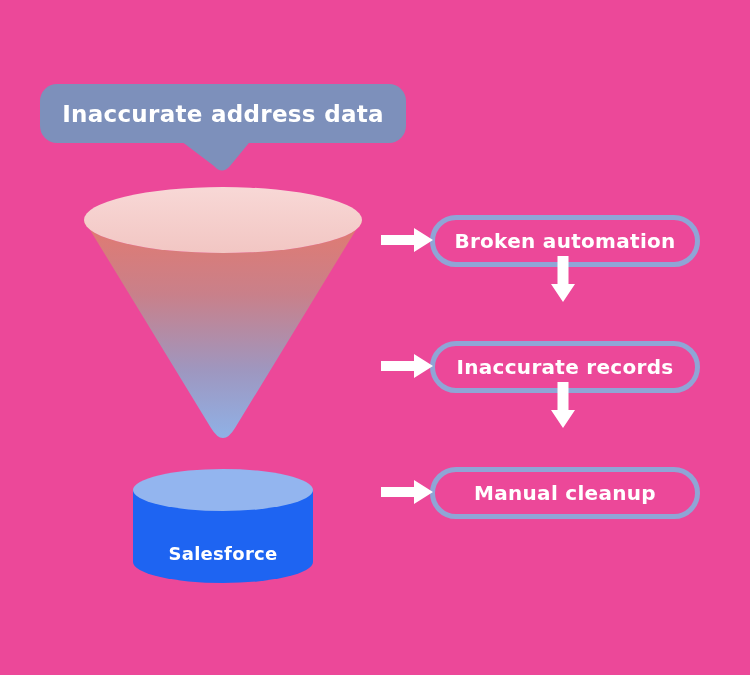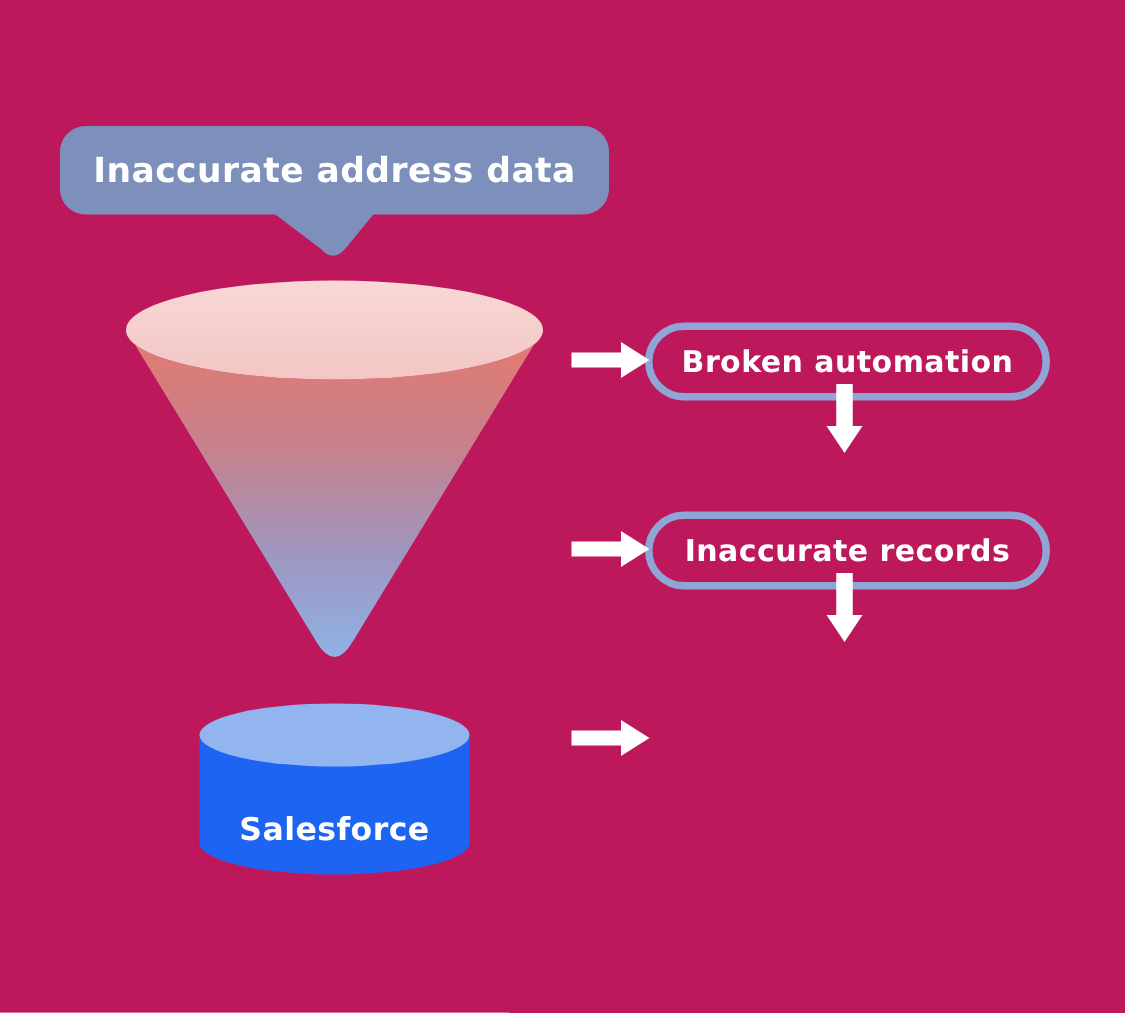--- a/index.html
+++ b/index.html
@@ -53,30 +53,30 @@
     font-weight: 700;
     letter-spacing: 0.3px;
   }
 
   .db-label {
     position: absolute;
     left: 133px; top: 537px;
     width: 180px; height: 32px;
     display: flex; align-items: center; justify-content: center;
     color: #ffffff;
-    font-size: 21px;
+    font-size: 18px;
     font-weight: 700;
     letter-spacing: 0.3px;
     z-index: 5;
   }
 </style>
 </head>
 <body>
 
-<div class="stage" style="background-color: #be185d;">
+<div class="stage" style="background-color: #ec4899;">
 
   <svg class="scene" width="750" height="675" viewBox="0 0 750 675">
     <defs>
       <linearGradient id="coneGrad" gradientUnits="userSpaceOnUse" x1="0" y1="222" x2="0" y2="448">
         <stop offset="0" stop-color="#e27a70"></stop>
         <stop offset="0.32" stop-color="#c9808a"></stop>
         <stop offset="0.66" stop-color="#9e97c0"></stop>
         <stop offset="1" stop-color="#8db5ec"></stop>
       </linearGradient>
       <linearGradient id="rimGrad" gradientUnits="userSpaceOnUse" x1="0" y1="187" x2="0" y2="253">
@@ -99,20 +99,23 @@
   <div class="bubble" style="background-color: rgb(125, 144, 187);">
     <span class="bubble-label">Inaccurate address data</span>
   </div>
 
   <div class="pill pill-1" style="border-color: rgb(143, 165, 214);">
     <span class="pill-label">Broken automation</span>
   </div>
   <div class="pill pill-2" style="border-color: rgb(143, 165, 214);">
     <span class="pill-label">Inaccurate records</span>
   </div>
+  <div class="pill pill-3" style="border-color: rgb(143, 165, 214);">
+    <span class="pill-label">Manual cleanup</span>
+  </div>
 
   <svg class="arrows" width="750" height="675" viewBox="0 0 750 675">
     <path d="M381,235 H414 V228 L433,240 L414,252 V245 H381 Z" fill="#ffffff"></path>
     <path d="M381,361 H414 V354 L433,366 L414,378 V371 H381 Z" fill="#ffffff"></path>
     <path d="M381,487 H414 V480 L433,492 L414,504 V497 H381 Z" fill="#ffffff"></path>
     <path d="M557.5,256 H568.5 V284 H575 L563,302 L551,284 H557.5 Z" fill="#ffffff"></path>
     <path d="M557.5,382 H568.5 V410 H575 L563,428 L551,410 H557.5 Z" fill="#ffffff"></path>
   </svg>
 
   <div class="db-label">Salesforce</div>

